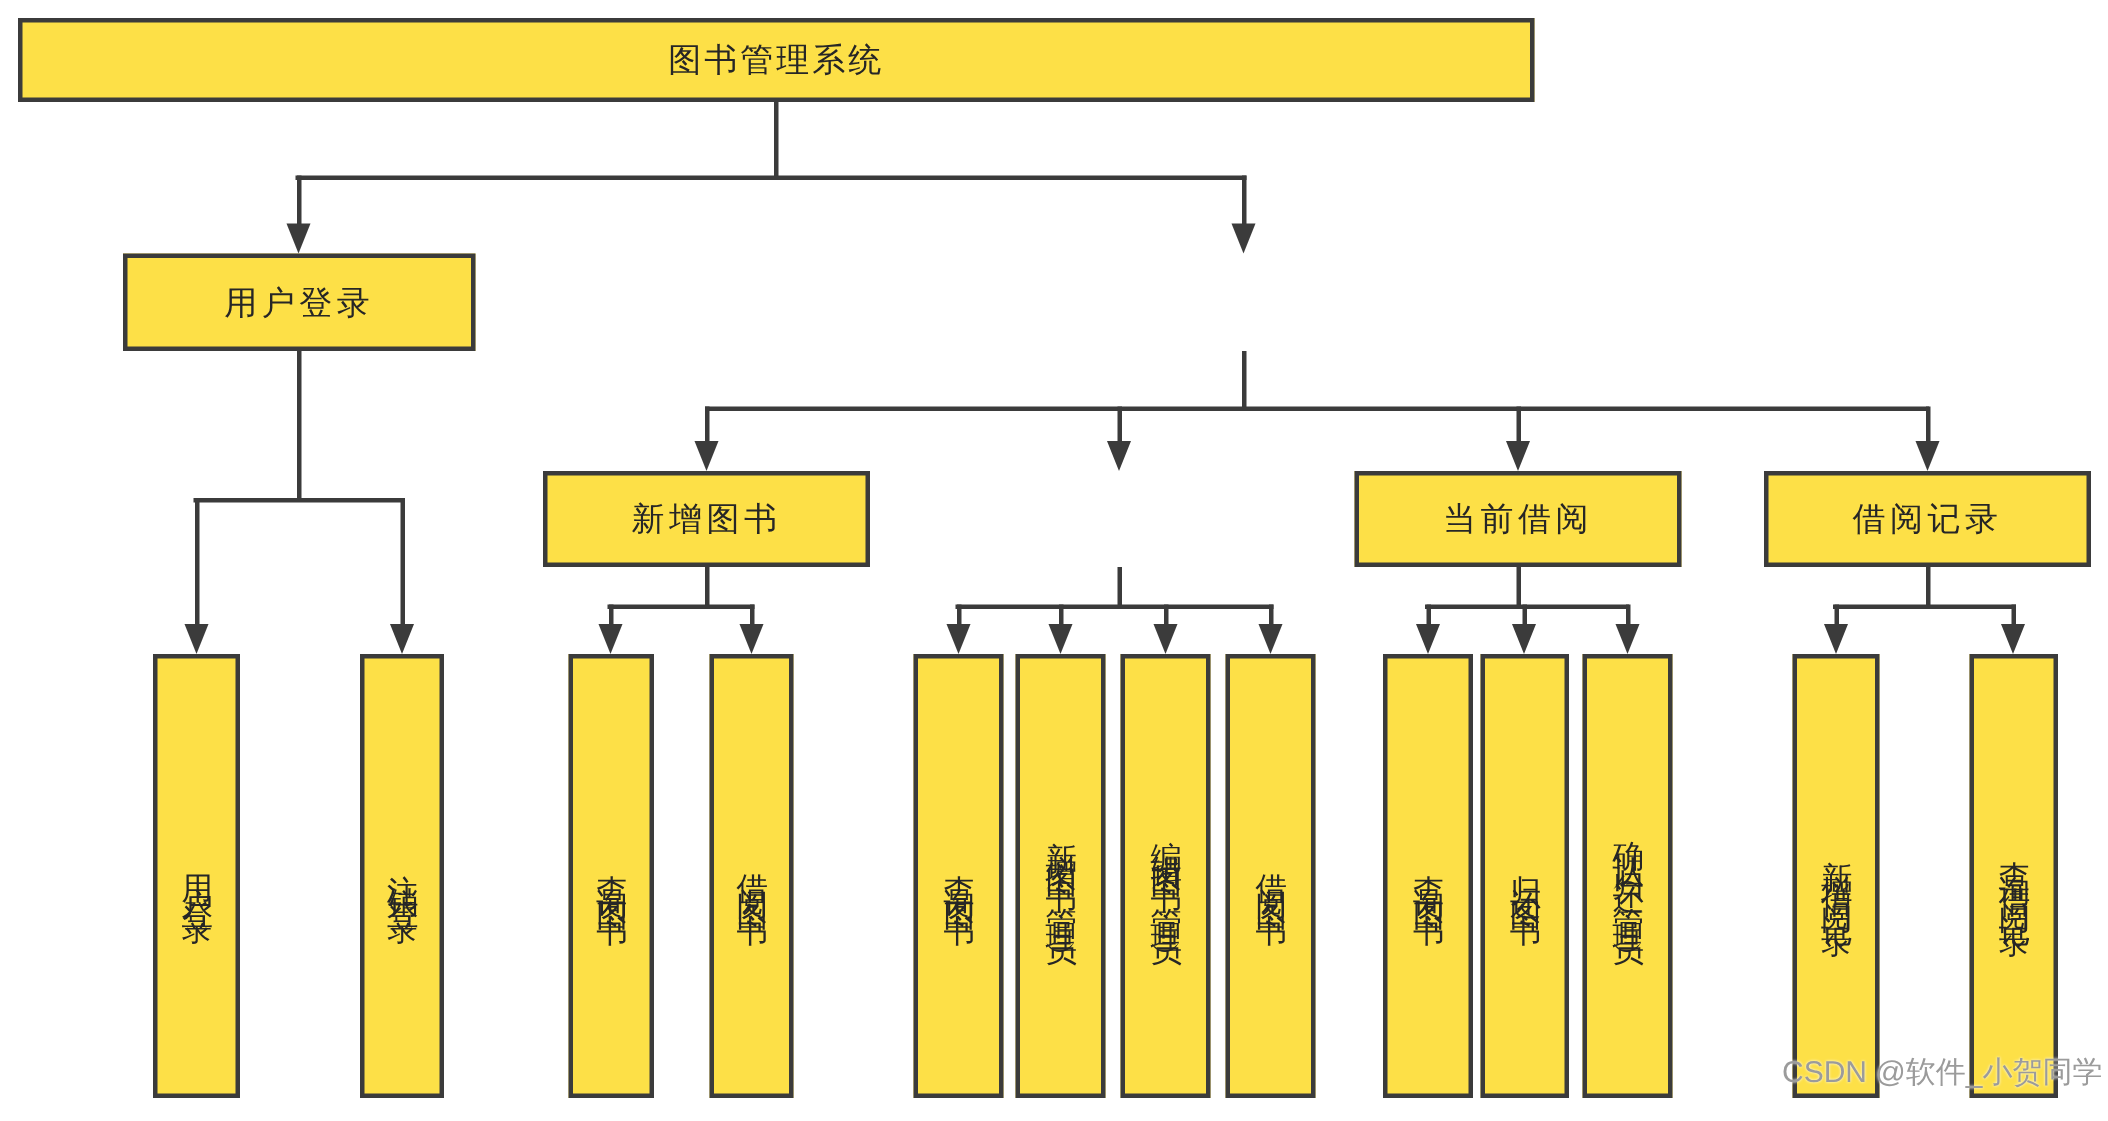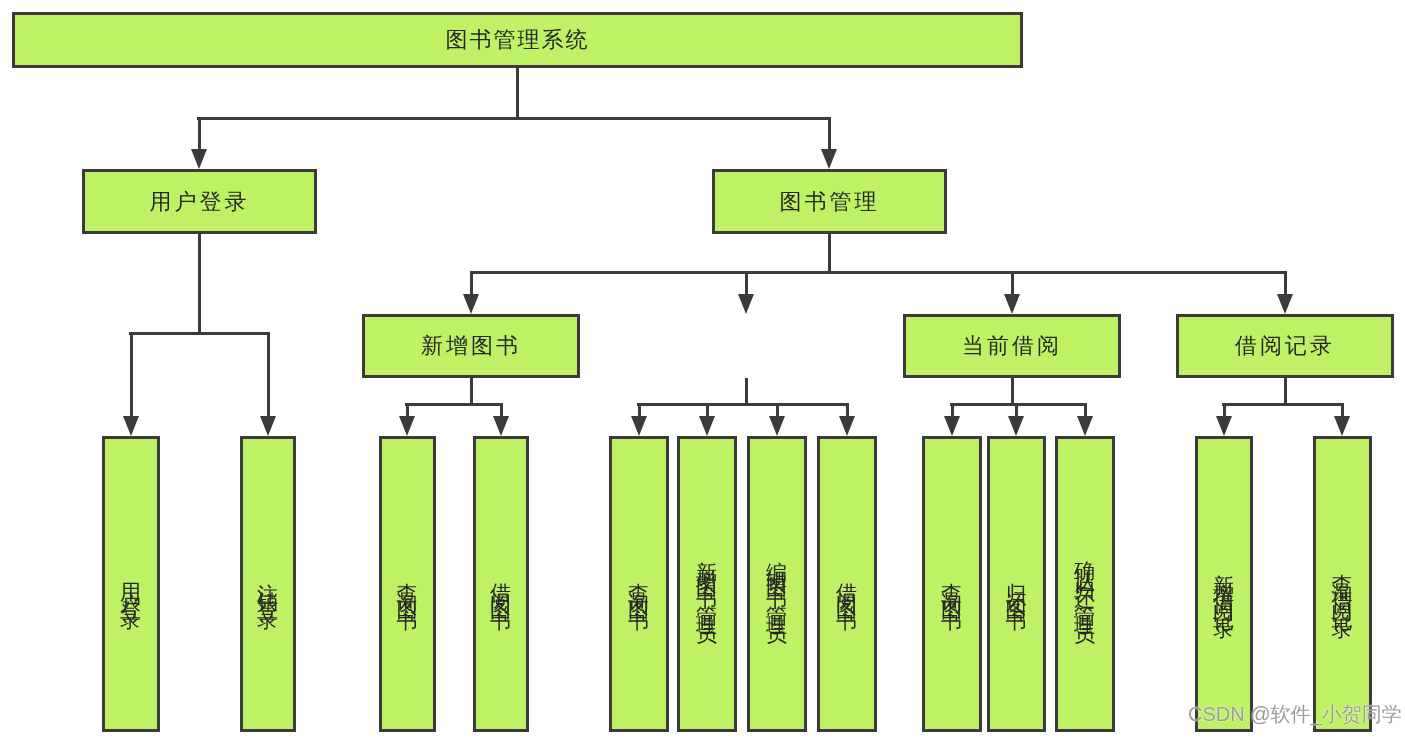--- a/index.html
+++ b/index.html
@@ -7,21 +7,21 @@
     --text:#262626;
     --wm:#9b9b9b;
   }
   html,body{margin:0;padding:0;background:#fff;}
   #stage{
     position:relative;width:1405px;height:747px;background:#fff;overflow:hidden;
     font-family:"Liberation Sans",sans-serif;color:var(--text);
   }
   .box{
     position:absolute;box-sizing:border-box;border:3px solid var(--line);
-    background:#bef264;display:flex;align-items:center;justify-content:center;text-align:center;
+    background:#fde047;display:flex;align-items:center;justify-content:center;text-align:center;
   }
   .hlabel{font-size:22px;letter-spacing:3px;white-space:nowrap;}
   .root-label{font-size:22px;letter-spacing:2px;}
   .vbox span{
     writing-mode:vertical-rl;text-orientation:mixed;
     font-size:21px;letter-spacing:9px;line-height:1;white-space:nowrap;
   }
   .vline,.hline{position:absolute;background:var(--line);}
   .vline{width:3px;}
   .hline{height:3px;}
@@ -56,23 +56,20 @@
 <body>
 
 <div id="stage">
 
   <div class="box b-root">
     <span class="root-label">图书管理系统</span>
   </div>
 
   <div class="box b-user">
     <span class="hlabel">用户登录</span>
-  </div>
-  <div class="box b-mgmt">
-    <span class="hlabel">图书管理</span>
   </div>
 
   <div class="box b-l3a">
     <span class="hlabel">新增图书</span>
   </div>
   <div class="box b-l3c">
     <span class="hlabel">当前借阅</span>
   </div>
   <div class="box b-l3d">
     <span class="hlabel">借阅记录</span>

